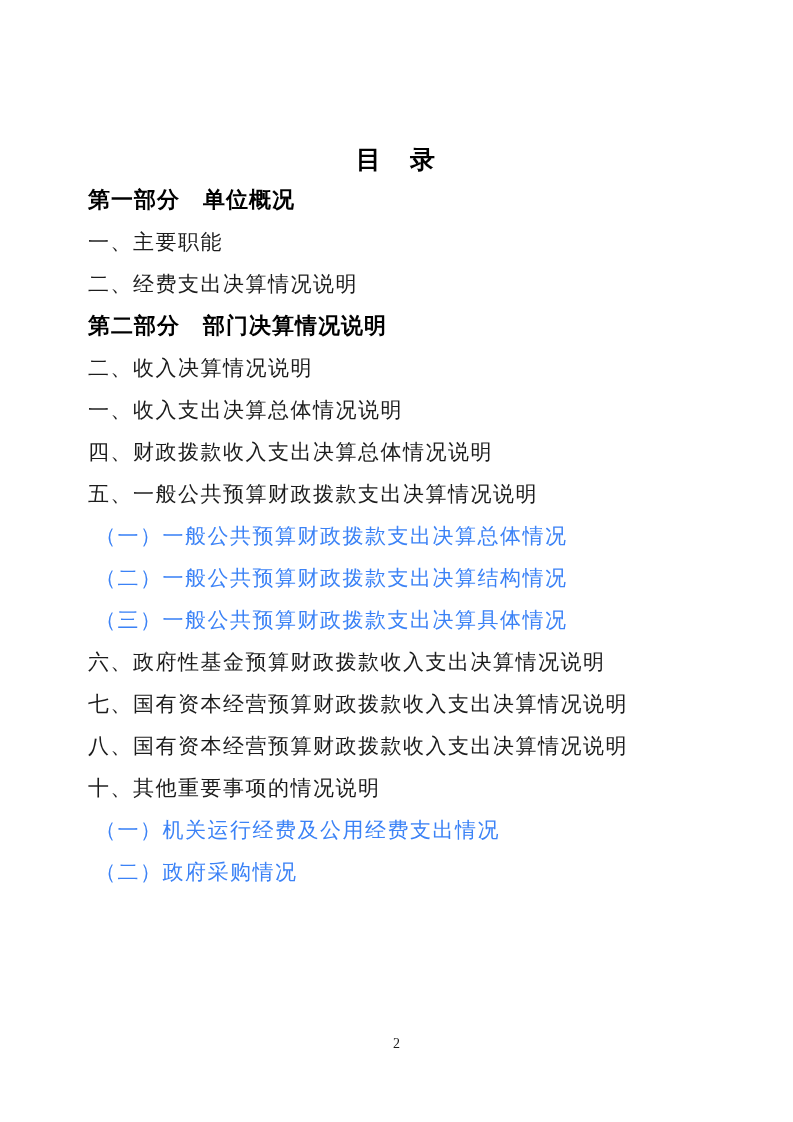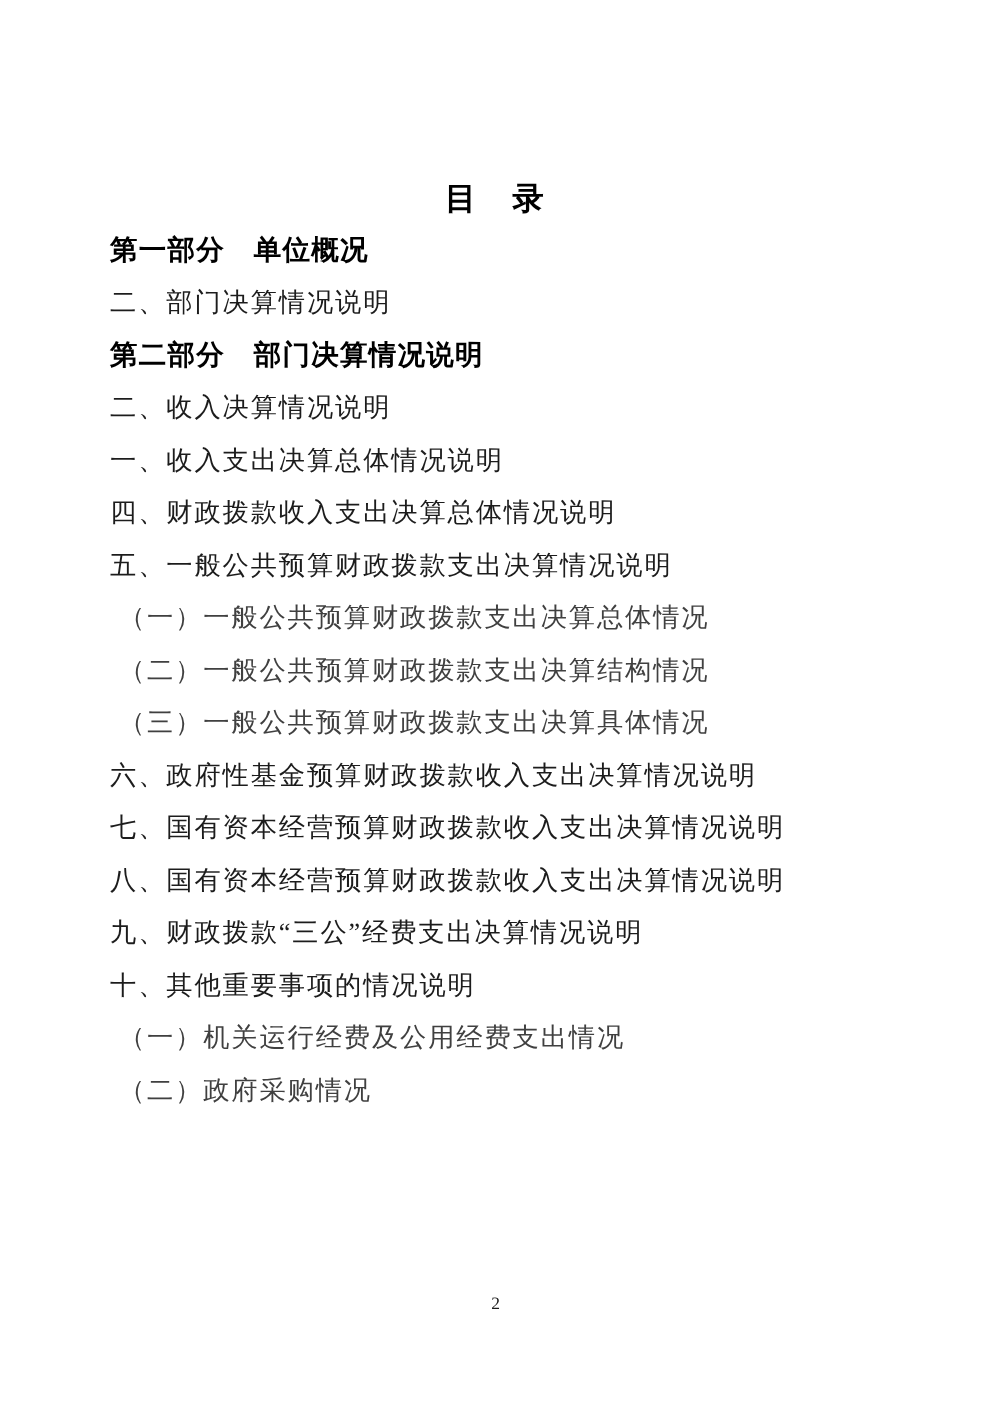--- a/index.html
+++ b/index.html
@@ -47,21 +47,21 @@
     letter-spacing: 1px;
   }
   .toc-row.item {
     font-size: 21px;
     letter-spacing: 1.5px;
     color: #1c1c1c;
   }
   .toc-row.subitem {
     font-size: 21px;
     letter-spacing: 1.5px;
-    color: #404040;
+    color: #3b82f6;
     padding-left: 7px;
   }
   .footer {
     position: absolute;
     top: 1034px;
     left: 0;
     width: 100%;
     text-align: center;
   }
   .page-num {
@@ -71,33 +71,33 @@
   }
 </style>
 </head>
 <body>
 
 <div class="page">
   <div class="doc-title">目　录</div>
 
   <div class="toc">
       <div class="toc-row section">第一部分　单位概况</div>
-      <div class="toc-row item">二、部门决算情况说明</div>
+      <div class="toc-row item">一、主要职能</div>
+      <div class="toc-row item">二、经费支出决算情况说明</div>
       <div class="toc-row section">第二部分　部门决算情况说明</div>
       <div class="toc-row item">二、收入决算情况说明</div>
       <div class="toc-row item">一、收入支出决算总体情况说明</div>
       <div class="toc-row item">四、财政拨款收入支出决算总体情况说明</div>
       <div class="toc-row item">五、一般公共预算财政拨款支出决算情况说明</div>
       <div class="toc-row subitem">（一）一般公共预算财政拨款支出决算总体情况</div>
       <div class="toc-row subitem">（二）一般公共预算财政拨款支出决算结构情况</div>
       <div class="toc-row subitem">（三）一般公共预算财政拨款支出决算具体情况</div>
       <div class="toc-row item">六、政府性基金预算财政拨款收入支出决算情况说明</div>
       <div class="toc-row item">七、国有资本经营预算财政拨款收入支出决算情况说明</div>
       <div class="toc-row item">八、国有资本经营预算财政拨款收入支出决算情况说明</div>
-      <div class="toc-row item">九、财政拨款“三公”经费支出决算情况说明</div>
       <div class="toc-row item">十、其他重要事项的情况说明</div>
       <div class="toc-row subitem">（一）机关运行经费及公用经费支出情况</div>
       <div class="toc-row subitem">（二）政府采购情况</div>
     </div>
 
   <div class="footer">
     <span class="page-num">2</span>
   </div>
 </div>
 

